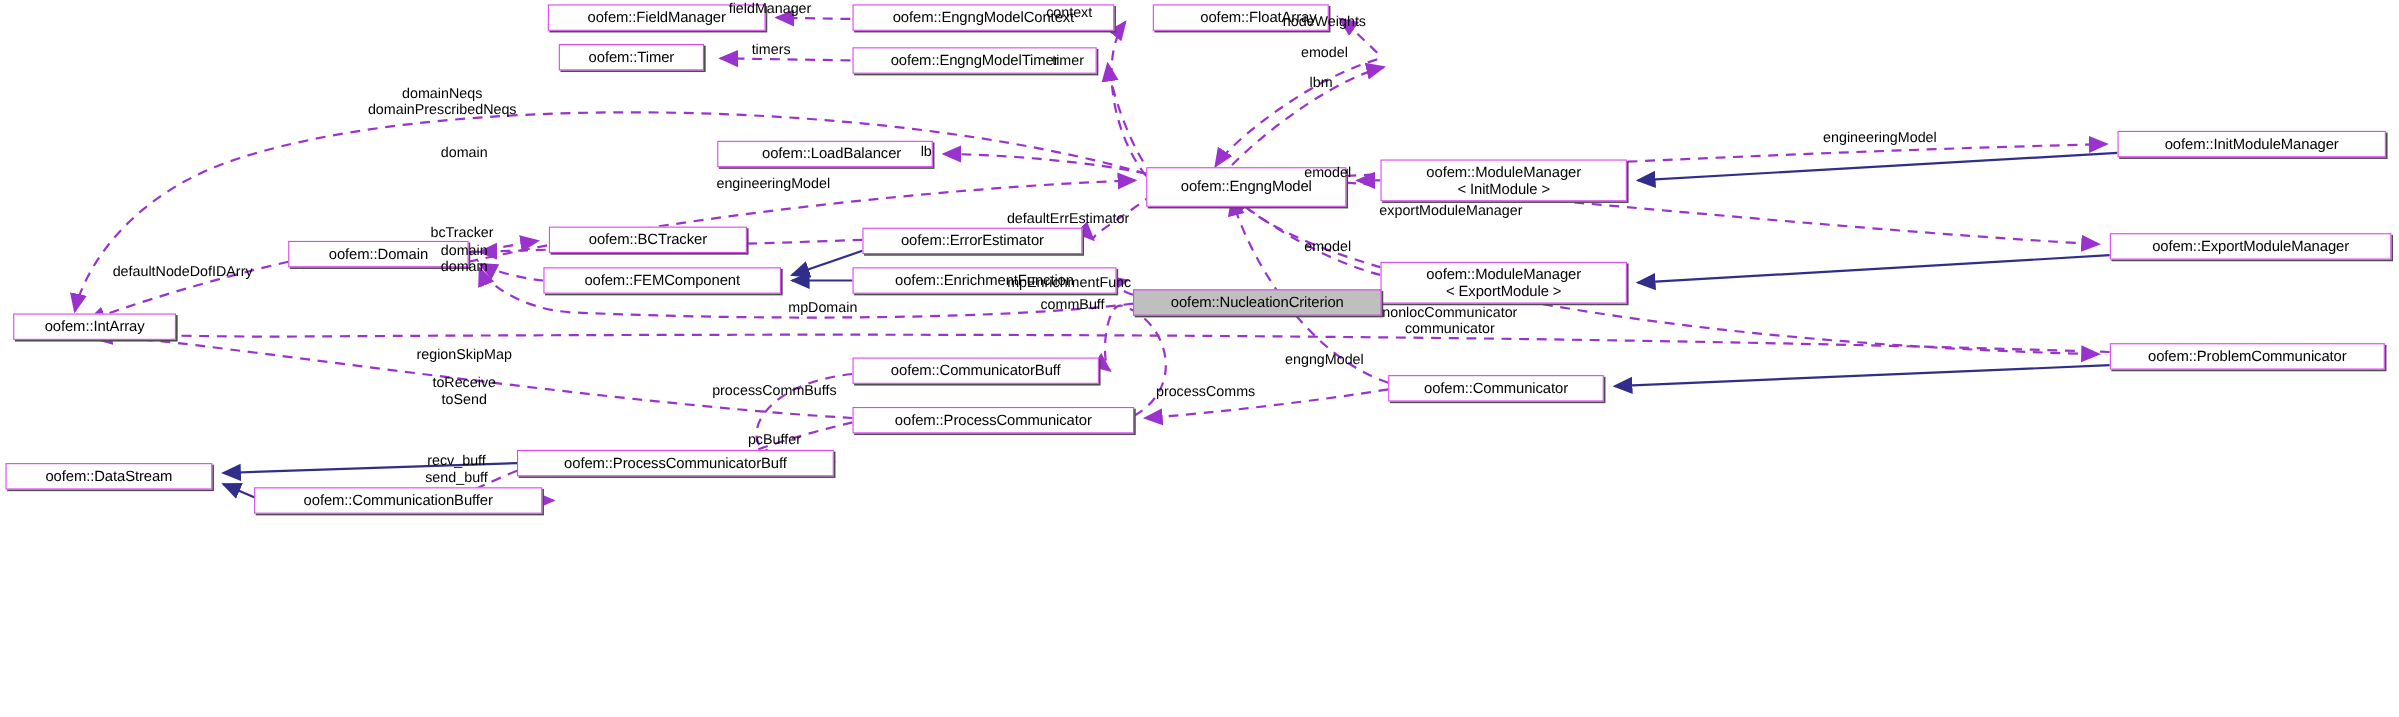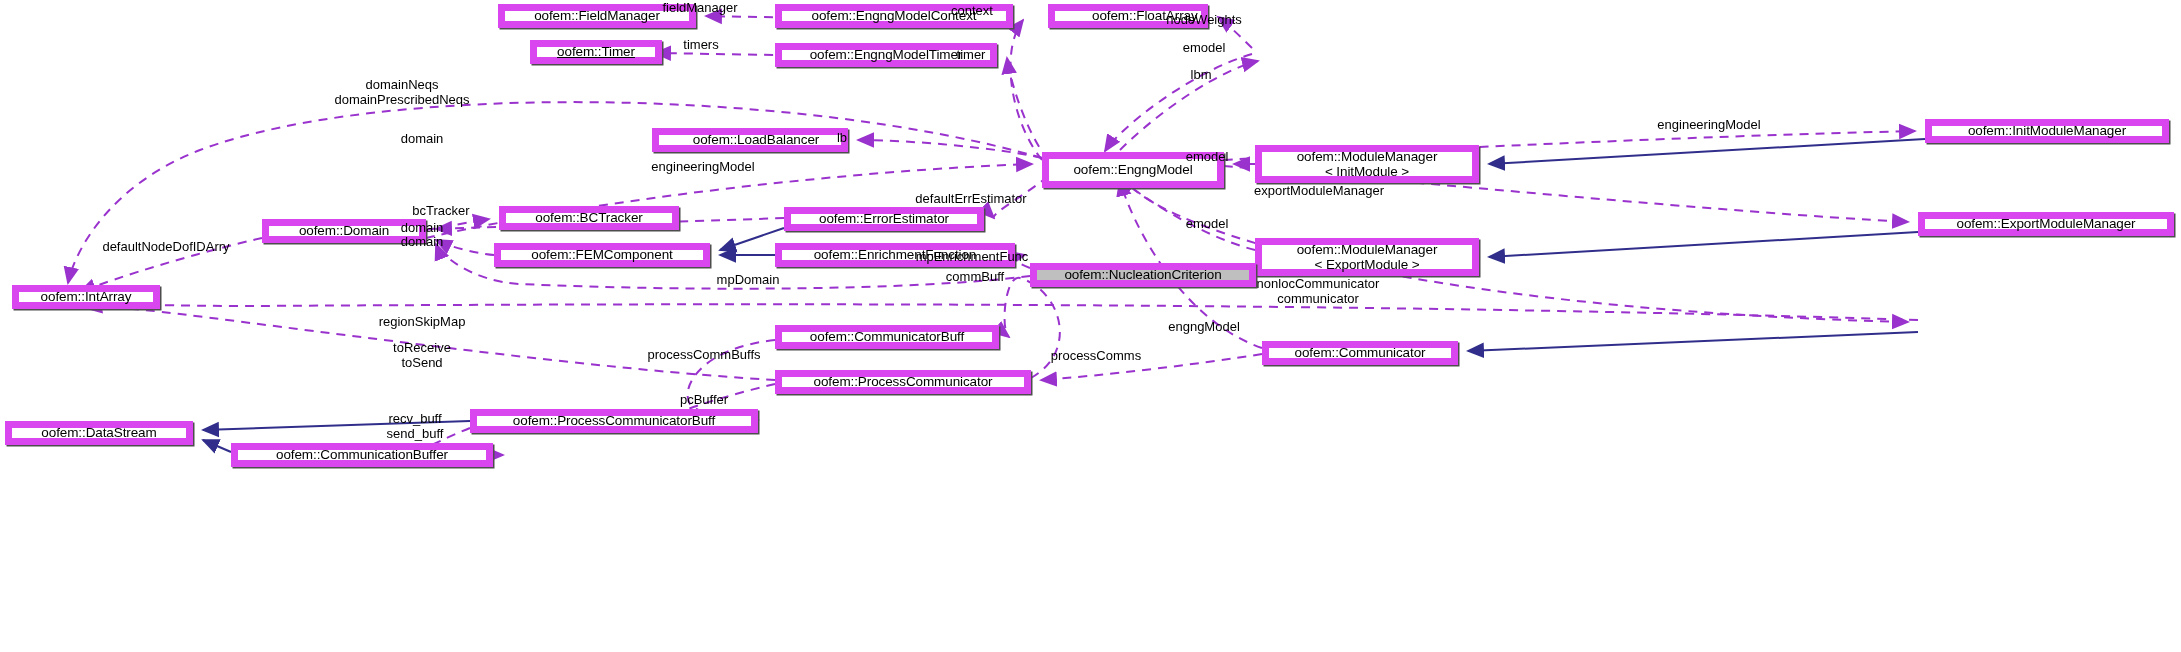--- a/index.html
+++ b/index.html
@@ -21,21 +21,21 @@
     left: 0;
     top: 0;
     width: 2181px;
     height: 652px;
     pointer-events: none;
   }
   .node {
     position: absolute;
     box-sizing: border-box;
     background: #ffffff;
-    border: 7px solid #d946ef;
+    border: 1px solid #d946ef;
     box-shadow: 1.5px 1.5px 0 0 #4d4d4d;
     display: flex;
     align-items: center;
     justify-content: center;
     text-align: center;
     font-size: 13.5px;
     color: #000000;
     line-height: 1.12;
     white-space: nowrap;
     letter-spacing: -0.1px;
@@ -165,21 +165,21 @@
 
   <div class="node" style="left:498px;top:4px;width:198px;height:24px;">
     <span class="nlabel">oofem::FieldManager</span>
   </div>
   <div class="node" style="left:775px;top:4px;width:238px;height:24px;">
     <span class="nlabel">oofem::EngngModelContext</span>
   </div>
   <div class="node" style="left:1048px;top:4px;width:160px;height:24px;padding-left:32px;">
     <span class="nlabel">oofem::FloatArray</span>
   </div>
-  <div class="node" style="left:530px;top:40px;width:132px;height:24px;text-decoration:underline;">
+  <div class="node" style="left:508px;top:40px;width:132px;height:24px;">
     <span class="nlabel">oofem::Timer</span>
   </div>
   <div class="node" style="left:775px;top:43px;width:222px;height:24px;">
     <span class="nlabel">oofem::EngngModelTimer</span>
   </div>
   <div class="node" style="left:1925px;top:119px;width:244px;height:24px;">
     <span class="nlabel">oofem::InitModuleManager</span>
   </div>
   <div class="node" style="left:652px;top:128px;width:196px;height:24px;padding-left:12px;">
     <span class="nlabel">oofem::LoadBalancer</span>
@@ -212,20 +212,23 @@
   <div class="node" style="left:1255px;top:238px;width:224px;height:38px;flex-direction:column;justify-content:center;">
     <span class="nlabel">oofem::ModuleManager</span>
     <span class="nlabel2">&lt; ExportModule &gt;</span>
   </div>
   <div class="node highlight" style="left:1030px;top:263px;width:226px;height:24px;">
     <span class="nlabel">oofem::NucleationCriterion</span>
   </div>
   <div class="node" style="left:12px;top:285px;width:148px;height:24px;">
     <span class="nlabel">oofem::IntArray</span>
   </div>
+  <div class="node" style="left:1918px;top:312px;width:250px;height:24px;">
+    <span class="nlabel">oofem::ProblemCommunicator</span>
+  </div>
   <div class="node" style="left:775px;top:325px;width:224px;height:24px;">
     <span class="nlabel">oofem::CommunicatorBuff</span>
   </div>
   <div class="node" style="left:1262px;top:341px;width:196px;height:24px;">
     <span class="nlabel">oofem::Communicator</span>
   </div>
   <div class="node" style="left:775px;top:370px;width:256px;height:24px;">
     <span class="nlabel">oofem::ProcessCommunicator</span>
   </div>
   <div class="node" style="left:470px;top:409px;width:288px;height:24px;">
@@ -277,21 +280,21 @@
   </div>
   <div class="edge-label" style="left:703px;top:160px;">
     <span>engineeringModel</span>
   </div>
   <div class="edge-label" style="left:1319px;top:184px;">
     <span>exportModuleManager</span>
   </div>
   <div class="edge-label" style="left:971px;top:192px;">
     <span>defaultErrEstimator</span>
   </div>
-  <div class="edge-label" style="left:441px;top:204px;">
+  <div class="edge-label" style="left:420px;top:204px;">
     <span>bcTracker</span>
   </div>
   <div class="edge-label" style="left:1207px;top:217px;">
     <span>emodel</span>
   </div>
   <div class="edge-label" style="left:422px;top:221px;">
     <span>domain</span>
   </div>
   <div class="edge-label" style="left:422px;top:235px;">
     <span>domain</span>

